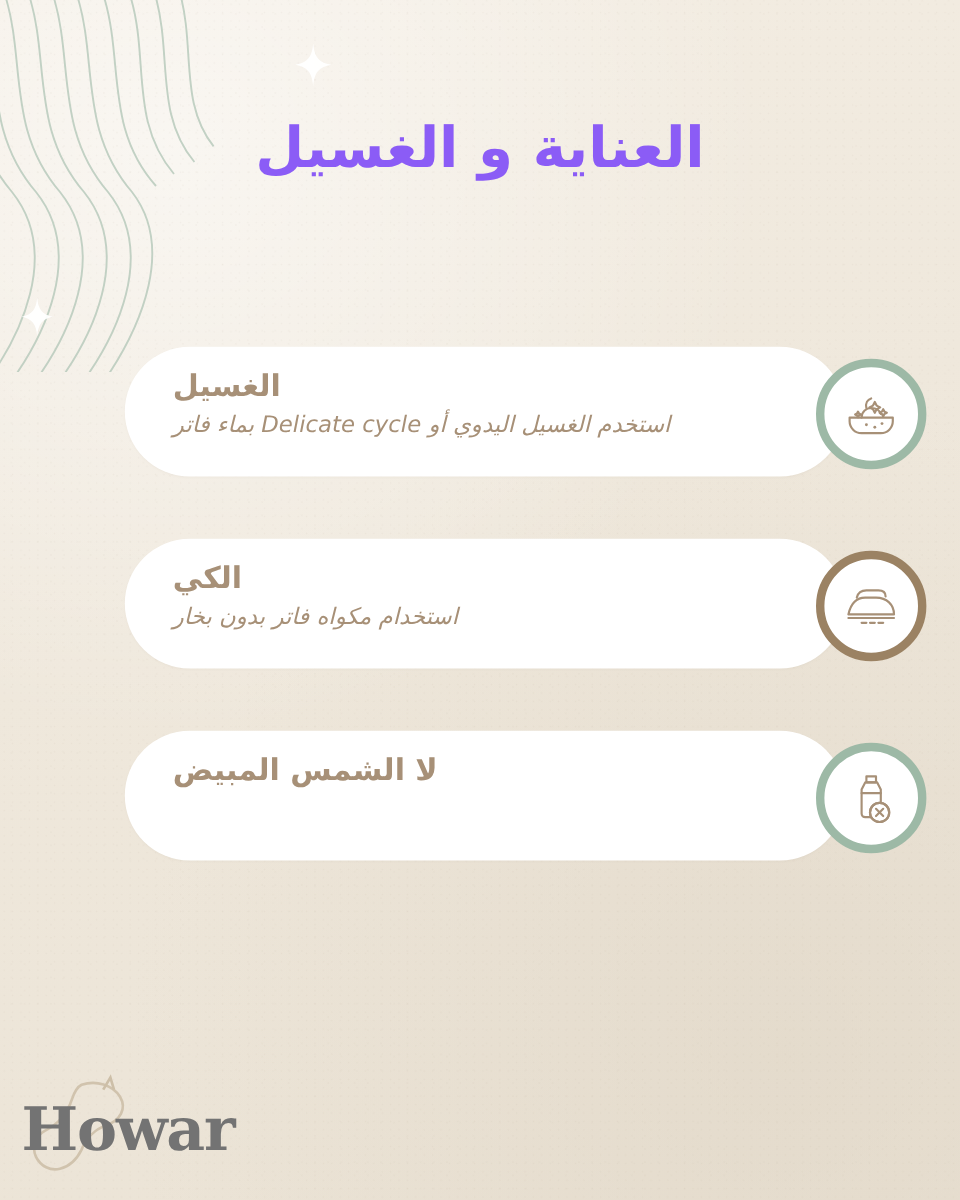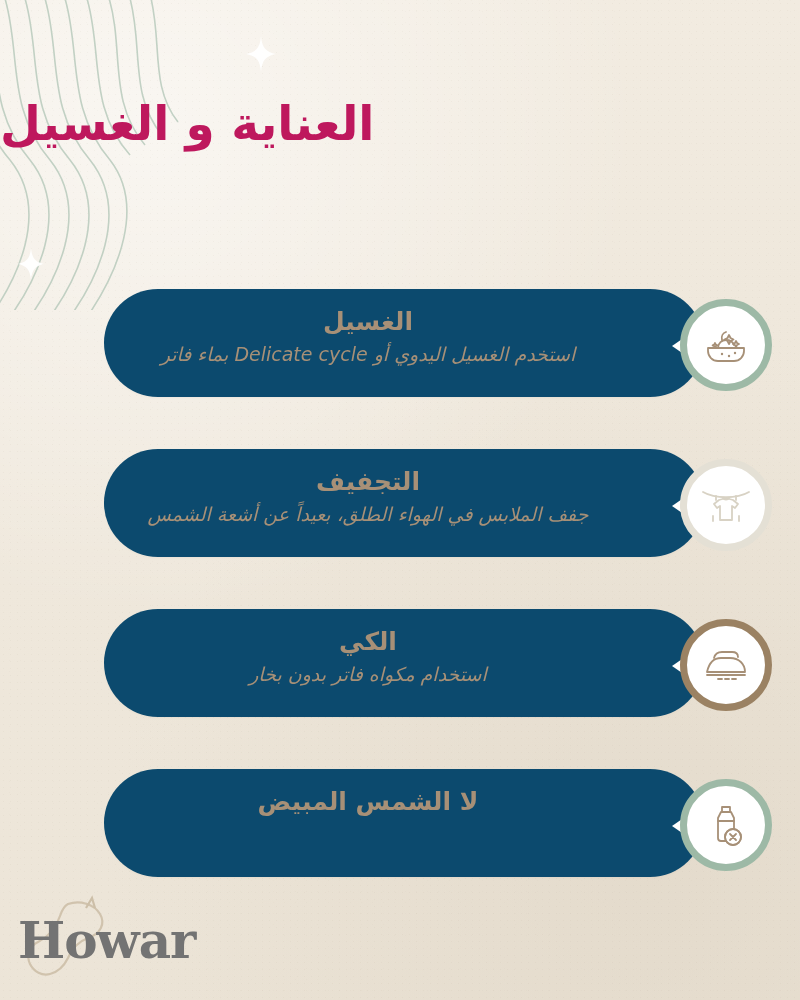--- a/index.html
+++ b/index.html
@@ -49,24 +49,24 @@
     position: absolute;
     pointer-events: none;
   }
 
   
   .title {
     position: absolute;
     top: 96px;
     left: 0;
     right: 0;
-    text-align: left;
+    text-align: center;
     font-size: 47px;
     font-weight: bold;
-    color: #be185d;
+    color: #8b5cf6;
     letter-spacing: 0px;
     direction: rtl;
   }
 
   
   .cards {
     position: absolute;
     top: 283px;
     left: 0;
     right: 0;
@@ -77,25 +77,25 @@
     height: 160px;
     margin-bottom: 0px;
   }
 
   .card {
     position: absolute;
     right: 96px;
     left: 104px;
     top: 6px;
     min-height: 108px;
-    background: #0c4a6e;
+    background: #ffffff;
     border-radius: 56px;
     padding: 17px 112px 17px 40px;
     direction: rtl;
-    text-align: center;
+    text-align: left;
     box-shadow: 0 1px 2px rgba(150,135,115,0.06);
   }
 
   .card-title {
     font-size: 25px;
     font-weight: bold;
     color: #a79077;
     line-height: 1.25;
     margin-bottom: 3px;
   }
@@ -207,38 +207,20 @@
         <path d="M31 18 l1.5 3 l3 1.5 l-3 1.5 l-1.5 3 l-1.5 -3 l-3 -1.5 l3 -1.5 z"></path>
         <path d="M38 24 l1 2 l2 1 l-2 1 l-1 2 l-1 -2 l-2 -1 l2 -1 z"></path>
         <path d="M17 26 l0.8 1.6 l1.6 0.8 l-1.6 0.8 l-0.8 1.6 l-0.8 -1.6 l-1.6 -0.8 l1.6 -0.8 z"></path>
         <circle cx="24" cy="37" r="1.2" fill="#a79077" stroke="none"></circle>
         <circle cx="31" cy="39" r="1.2" fill="#a79077" stroke="none"></circle>
         <circle cx="37" cy="36" r="1.2" fill="#a79077" stroke="none"></circle>
       </svg>
     </div>
   </div>
 
-  <div class="card-row">
-    <div class="card">
-      <div class="card-title">التجفيف</div>
-      <div class="card-desc">جفف الملابس في الهواء الطلق، بعيداً عن أشعة الشمس</div>
-    </div>
-    <div class="badge-tail"></div>
-    <div class="badge sand">
-      <svg width="58" height="58" viewBox="0 0 58 58" fill="none" stroke="#d8d2c4" stroke-width="1.8" stroke-linecap="round" stroke-linejoin="round">
-        <path d="M6 16 C18 23, 40 23, 52 16"></path>
-        <path d="M19 20 v4"></path>
-        <path d="M39 20 v4"></path>
-        <path d="M22 24 l7 -2 l7 2 l5 4 l-3 4 l-3 -2 v14 h-12 v-14 l-3 2 l-3 -4 z"></path>
-        <path d="M26 22 c1 2 5 2 6 0"></path>
-        <path d="M16 40 v5"></path>
-        <path d="M42 40 v5"></path>
-      </svg>
-    </div>
-  </div>
 
   <div class="card-row">
     <div class="card">
       <div class="card-title">الكي</div>
       <div class="card-desc">استخدام مكواه فاتر بدون بخار</div>
     </div>
     <div class="badge-tail"></div>
     <div class="badge brown">
       <svg width="56" height="56" viewBox="0 0 56 56" fill="none" stroke="#a79077" stroke-width="1.8" stroke-linecap="round" stroke-linejoin="round">
         <path d="M9 35 h38 c0 -8 -6 -14 -15 -14 h-9 c-7 0 -12 5 -14 14 z"></path>

